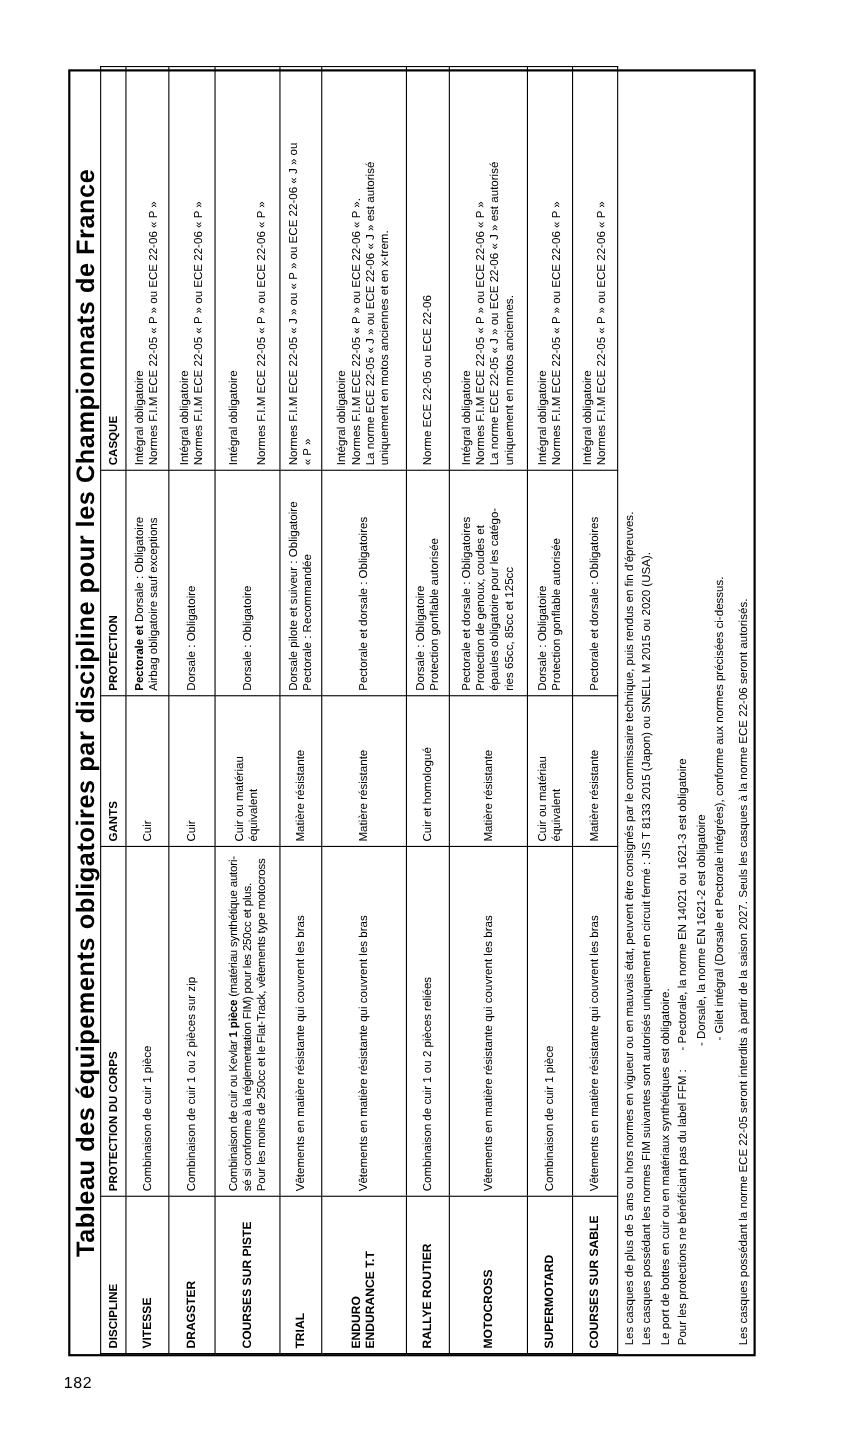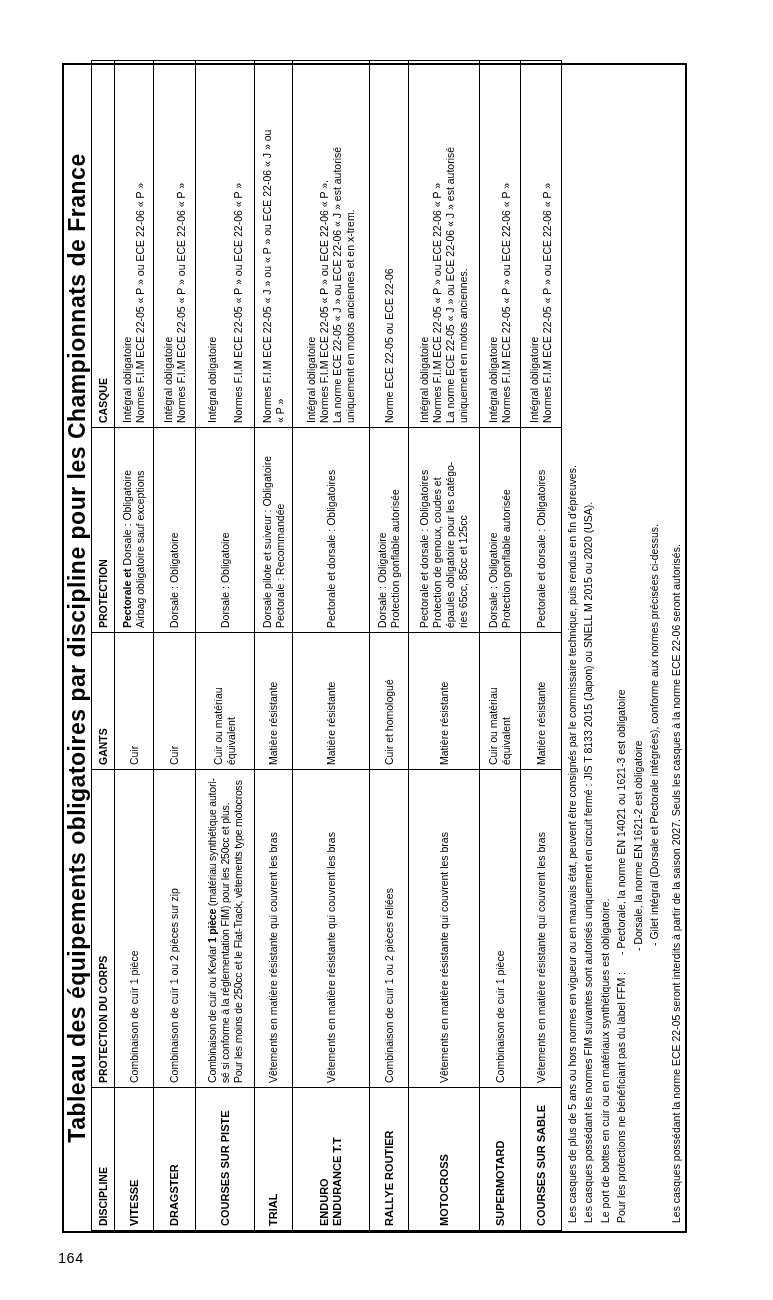--- a/index.html
+++ b/index.html
@@ -189,13 +189,13 @@
       <span>Pour les protections ne bénéficiant pas du label FFM :</span>
       <span class="fn-sub-anchor">- Pectorale, la norme EN 14021 ou 1621-3 est obligatoire</span>
     </div>
     <div class="fn-line fn-indent1">- Dorsale, la norme EN 1621-2 est obligatoire</div>
     <div class="fn-line fn-indent2">- Gilet intégral (Dorsale et Pectorale intégrées), conforme aux normes précisées ci-dessus.</div>
     <div class="fn-line fn-last">Les casques possédant la norme ECE 22-05 seront interdits à partir de la saison 2027. Seuls les casques à la norme ECE 22-06 seront autorisés.</div>
   </div>
 
 </div>
 
-<div class="page-number">164</div>
+<div class="page-number">182</div>
 
 </body></html>

